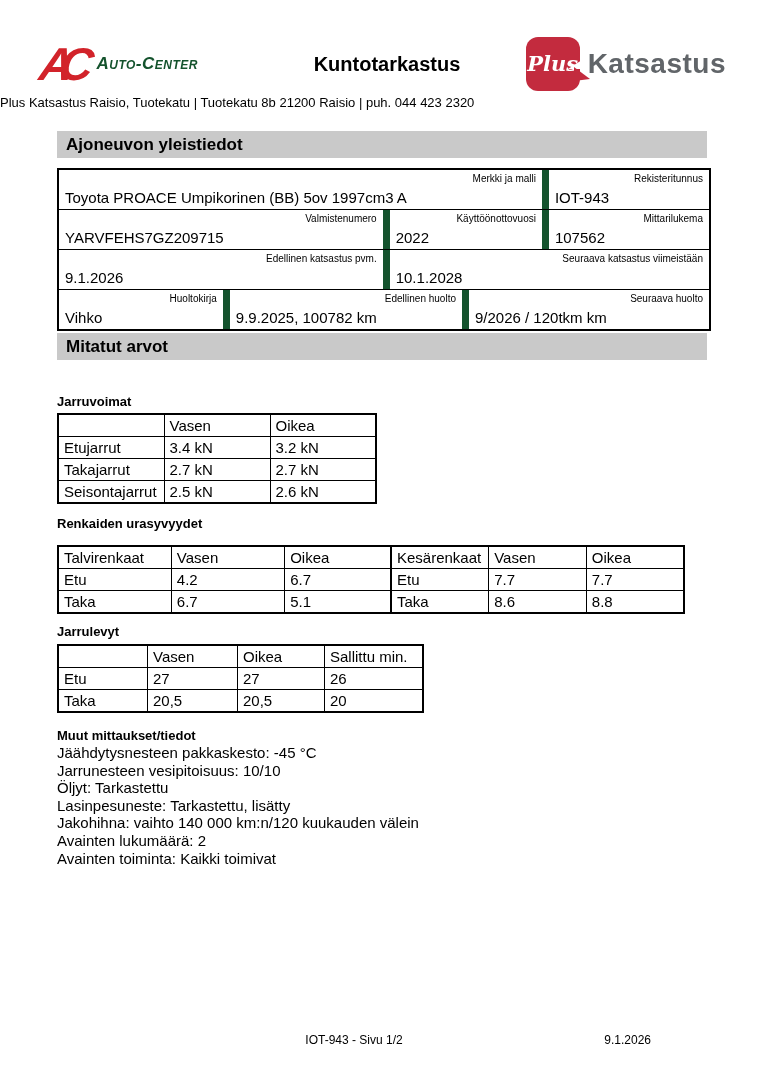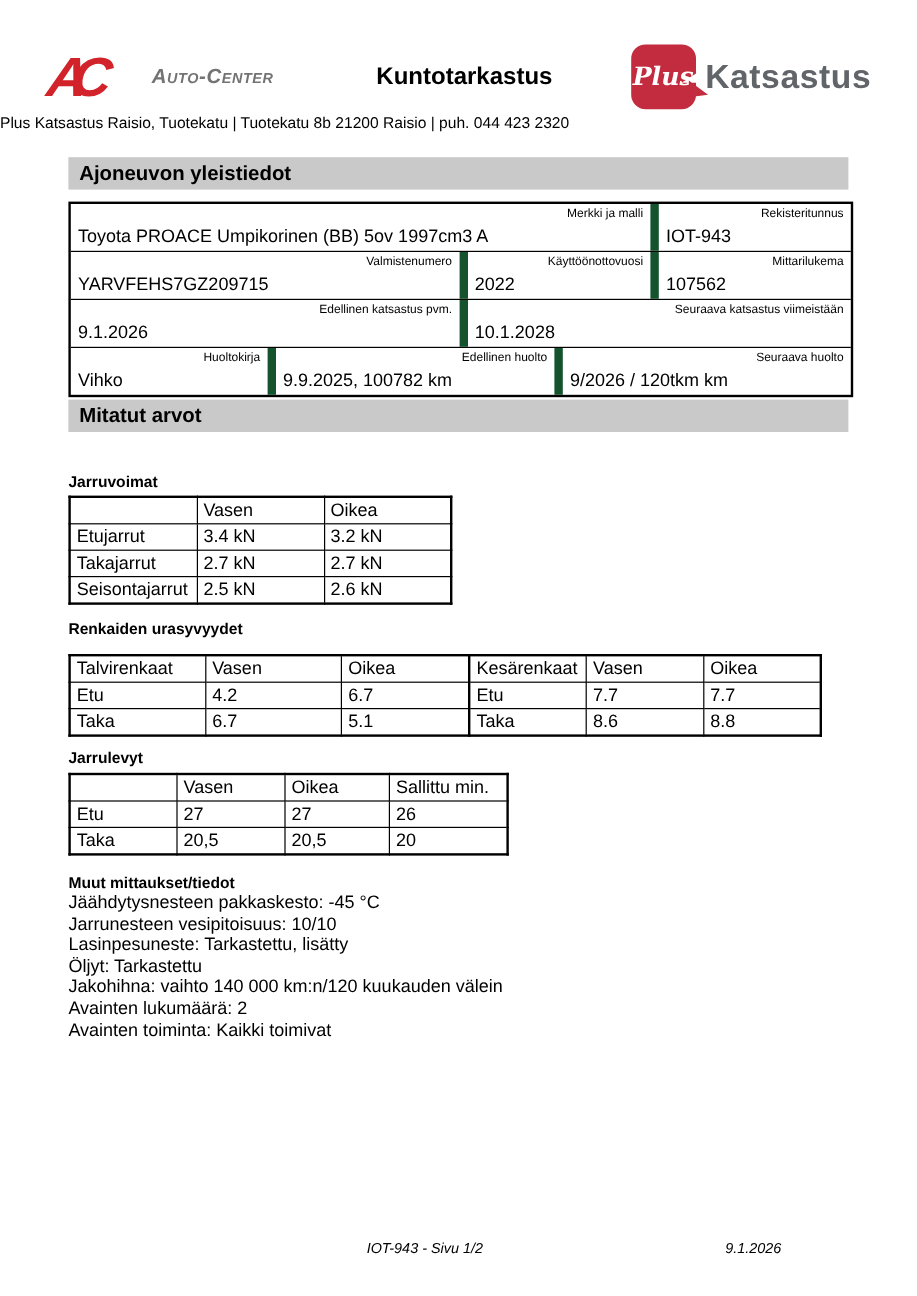--- a/index.html
+++ b/index.html
@@ -9,22 +9,22 @@
   .abs { position:absolute; }
 
   
   .header-row { left:40px; top:34px; width:686px; height:60px;
                 display:flex; align-items:center; justify-content:space-between; }
 
   .ac-logo { display:flex; align-items:center; width:200px; }
   .ac-monogram { color:#d2232a; font-weight:bold; font-style:italic;
                  font-size:46px; letter-spacing:-13px; transform:skewX(-8deg);
                  line-height:1; padding-right:16px; }
-  .ac-name { color:#737373; font-weight:bold; font-style:italic;
-             font-variant:small-caps; font-size:17px; letter-spacing:0.5px;margin-left:30px; }
+  .ac-name { color:#14532d; font-weight:bold; font-style:italic;
+             font-variant:small-caps; font-size:17px; letter-spacing:0.5px; }
 
   .doc-title { font-size:20px; font-weight:bold; text-align:center; flex:0 0 auto; }
 
   .plus-logo { display:flex; align-items:center; width:192px; justify-content:flex-end; }
   .plus-box { position:relative; width:54px; height:54px; background:#c32b3e;
               border-radius:12px; display:flex; align-items:center; justify-content:center;
               flex:0 0 auto; }
   .plus-word { color:#fff; font-family:"DejaVu Serif", serif; font-style:italic;
                font-weight:bold; font-size:21px; padding-bottom:2px; }
   .plus-tail { position:absolute; right:-10px; bottom:10px; width:0; height:0;
@@ -74,21 +74,21 @@
                     height:21px; vertical-align:middle; white-space:nowrap; overflow:hidden; }
   .t-brakes { left:57px; top:413px; width:320px; }
   .t-winter { left:57px; top:545px; width:342px; }
   .t-summer { left:390px; top:545px; width:295px; }
   .t-discs  { left:57px; top:644px; width:320px; }
 
   
   .other-lines { left:57px; top:744px; width:650px; font-size:15px; line-height:17.6px; }
 
   
-  .footer { left:0; top:1033px; width:708px; height:16px; font-size:12px; font-style:italic; }
+  .footer { left:0; top:1033px; width:708px; height:16px; font-size:12px; }
   .footer-page { position:absolute; left:0; width:100%; text-align:center; }
   .footer-date { position:absolute; right:57px; }
 </style>
 </head>
 <body>
 
 <div class="abs header-row">
   <div class="ac-logo">
     <span class="ac-monogram">AC</span>
     <span class="ac-name">Auto-Center</span>
@@ -248,22 +248,22 @@
     <td>20,5</td>
     <td>20</td>
   </tr>
 </tbody>
   </table>
 
 <div class="abs mini-h h-other">Muut mittaukset/tiedot</div>
 <div class="abs other-lines">
   <div>Jäähdytysnesteen pakkaskesto: -45 °C</div>
   <div>Jarrunesteen vesipitoisuus: 10/10</div>
+  <div>Öljyt: Tarkastettu</div>
   <div>Lasinpesuneste: Tarkastettu, lisätty</div>
-  <div>Öljyt: Tarkastettu</div>
   <div>Jakohihna: vaihto 140 000 km:n/120 kuukauden välein</div>
   <div>Avainten lukumäärä: 2</div>
   <div>Avainten toiminta: Kaikki toimivat</div>
 </div>
 
 <div class="abs footer">
   <span class="footer-page">IOT-943 - Sivu 1/2</span>
   <span class="footer-date">9.1.2026</span>
 </div>
 

